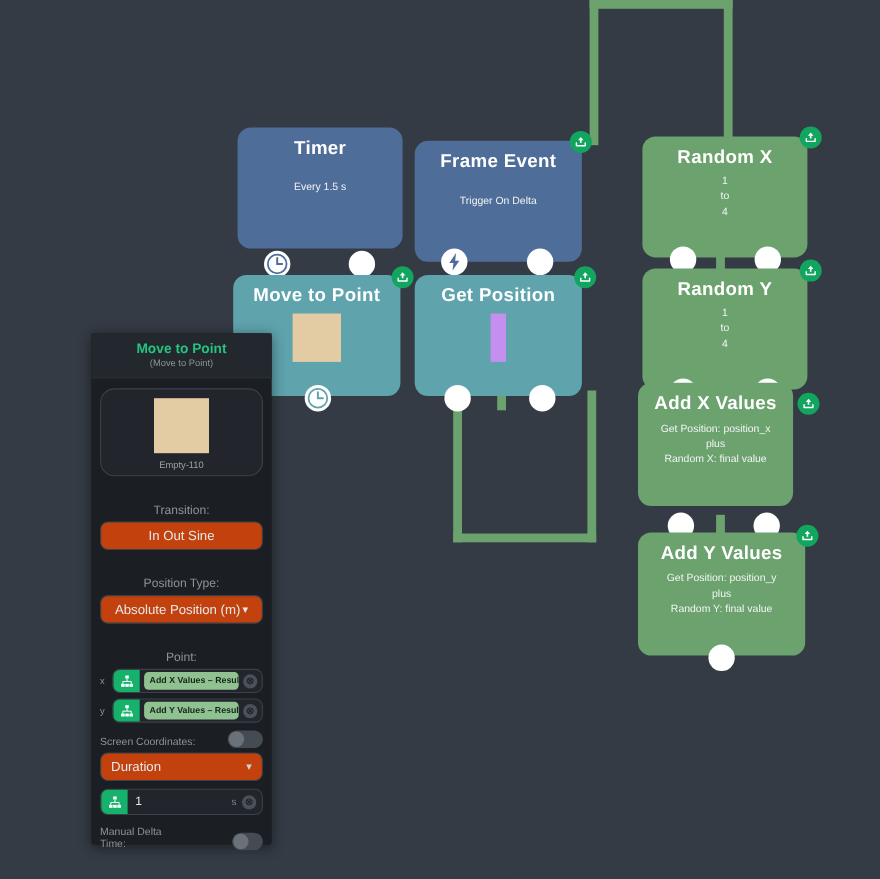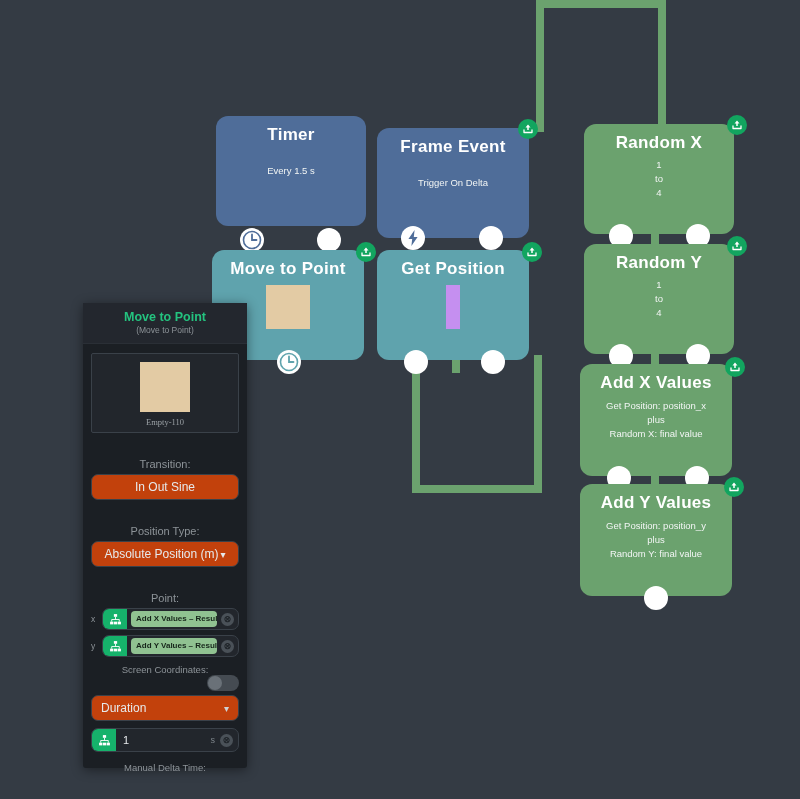--- a/index.html
+++ b/index.html
@@ -85,25 +85,24 @@
     text-align:center;
     border-bottom:1px solid #2a2f36;
     background:#23272e;
   }
   #panel .ptitle { color:#24c37f; font-size:12.5px; font-weight:bold; }
   #panel .psub { color:#8d9398; font-size:8.5px; margin-top:1px; }
   #panel .pbody { padding:9px 8px 8px; }
 
   .thumbbox {
     border:1px solid #3a4149;
-    border-radius:2px;
+    border-radius:13px;
     background:#22262c;
     padding:8px 6px 5px;
     text-align:center;
-    font-family:Liberation Serif, serif;
   }
   .thumbbox .thumb { width:50px; height:50px; background:#e3cba4; margin:0 auto; }
   .thumbbox .tlabel { color:#9aa0a5; font-size:8.5px; margin-top:5px; }
 
   .flabel { color:#8d9398; font-size:11px; margin:25px 0 4px;text-align:center; }
 
   .fieldbox {
     border:1px solid #3a4149;
     border-radius:7px;
     background:#c2410c;
@@ -148,21 +147,21 @@
     padding:0 5px;
     white-space:nowrap; overflow:hidden;
   }
   .clearbtn {
     width:13px; height:13px; border-radius:50%;
     background:#4a5158; color:#20252a;
     font-size:9px; line-height:13px; text-align:center;
     flex:none; font-weight:bold;
   }
 
-  .togglerow { display:flex; align-items:center; margin:7px 0 4px;flex-direction:column; }
+  .togglerow { display:flex; align-items:flex-end; margin:7px 0 4px; }
   .togglerow .tlab { color:#8d9398; font-size:9.5px; }
   .switch {
     margin-left:auto;
     width:32px; height:16px;
     border-radius:9px;
     background:#454b52;
     position:relative;
   }
   .switch .knob {
     position:absolute; left:1px; top:1px;
@@ -291,21 +290,21 @@
   </div>
   <div class="badge" style="left:522px; top:242px;">
     <svg viewBox="0 0 24 24">
       <path d="M12 3 L17 9 H13.5 V14 H10.5 V9 H7 Z" fill="#ffffff"></path>
       <path d="M4 14 V19 H20 V14" fill="none" stroke="#ffffff" stroke-width="2.6" stroke-linecap="round" stroke-linejoin="round"></path>
     </svg>
   </div>
   <div class="port" style="left:404px; top:350px;"></div>
   <div class="port" style="left:481px; top:350px;"></div>
 
-  <div class="node green" style="left:580px; top:364px; width:152px; height:112px;">
+  <div class="node green" style="left:580px; top:348px; width:141px; height:112px;">
     <div class="ntitle">Add X Values</div>
     <div class="nbody" style="white-space:pre-line;">Get Position: position_x
 plus
 Random X: final value</div>
   </div>
   <div class="badge" style="left:725px; top:357px;">
     <svg viewBox="0 0 24 24">
       <path d="M12 3 L17 9 H13.5 V14 H10.5 V9 H7 Z" fill="#ffffff"></path>
       <path d="M4 14 V19 H20 V14" fill="none" stroke="#ffffff" stroke-width="2.6" stroke-linecap="round" stroke-linejoin="round"></path>
     </svg>

